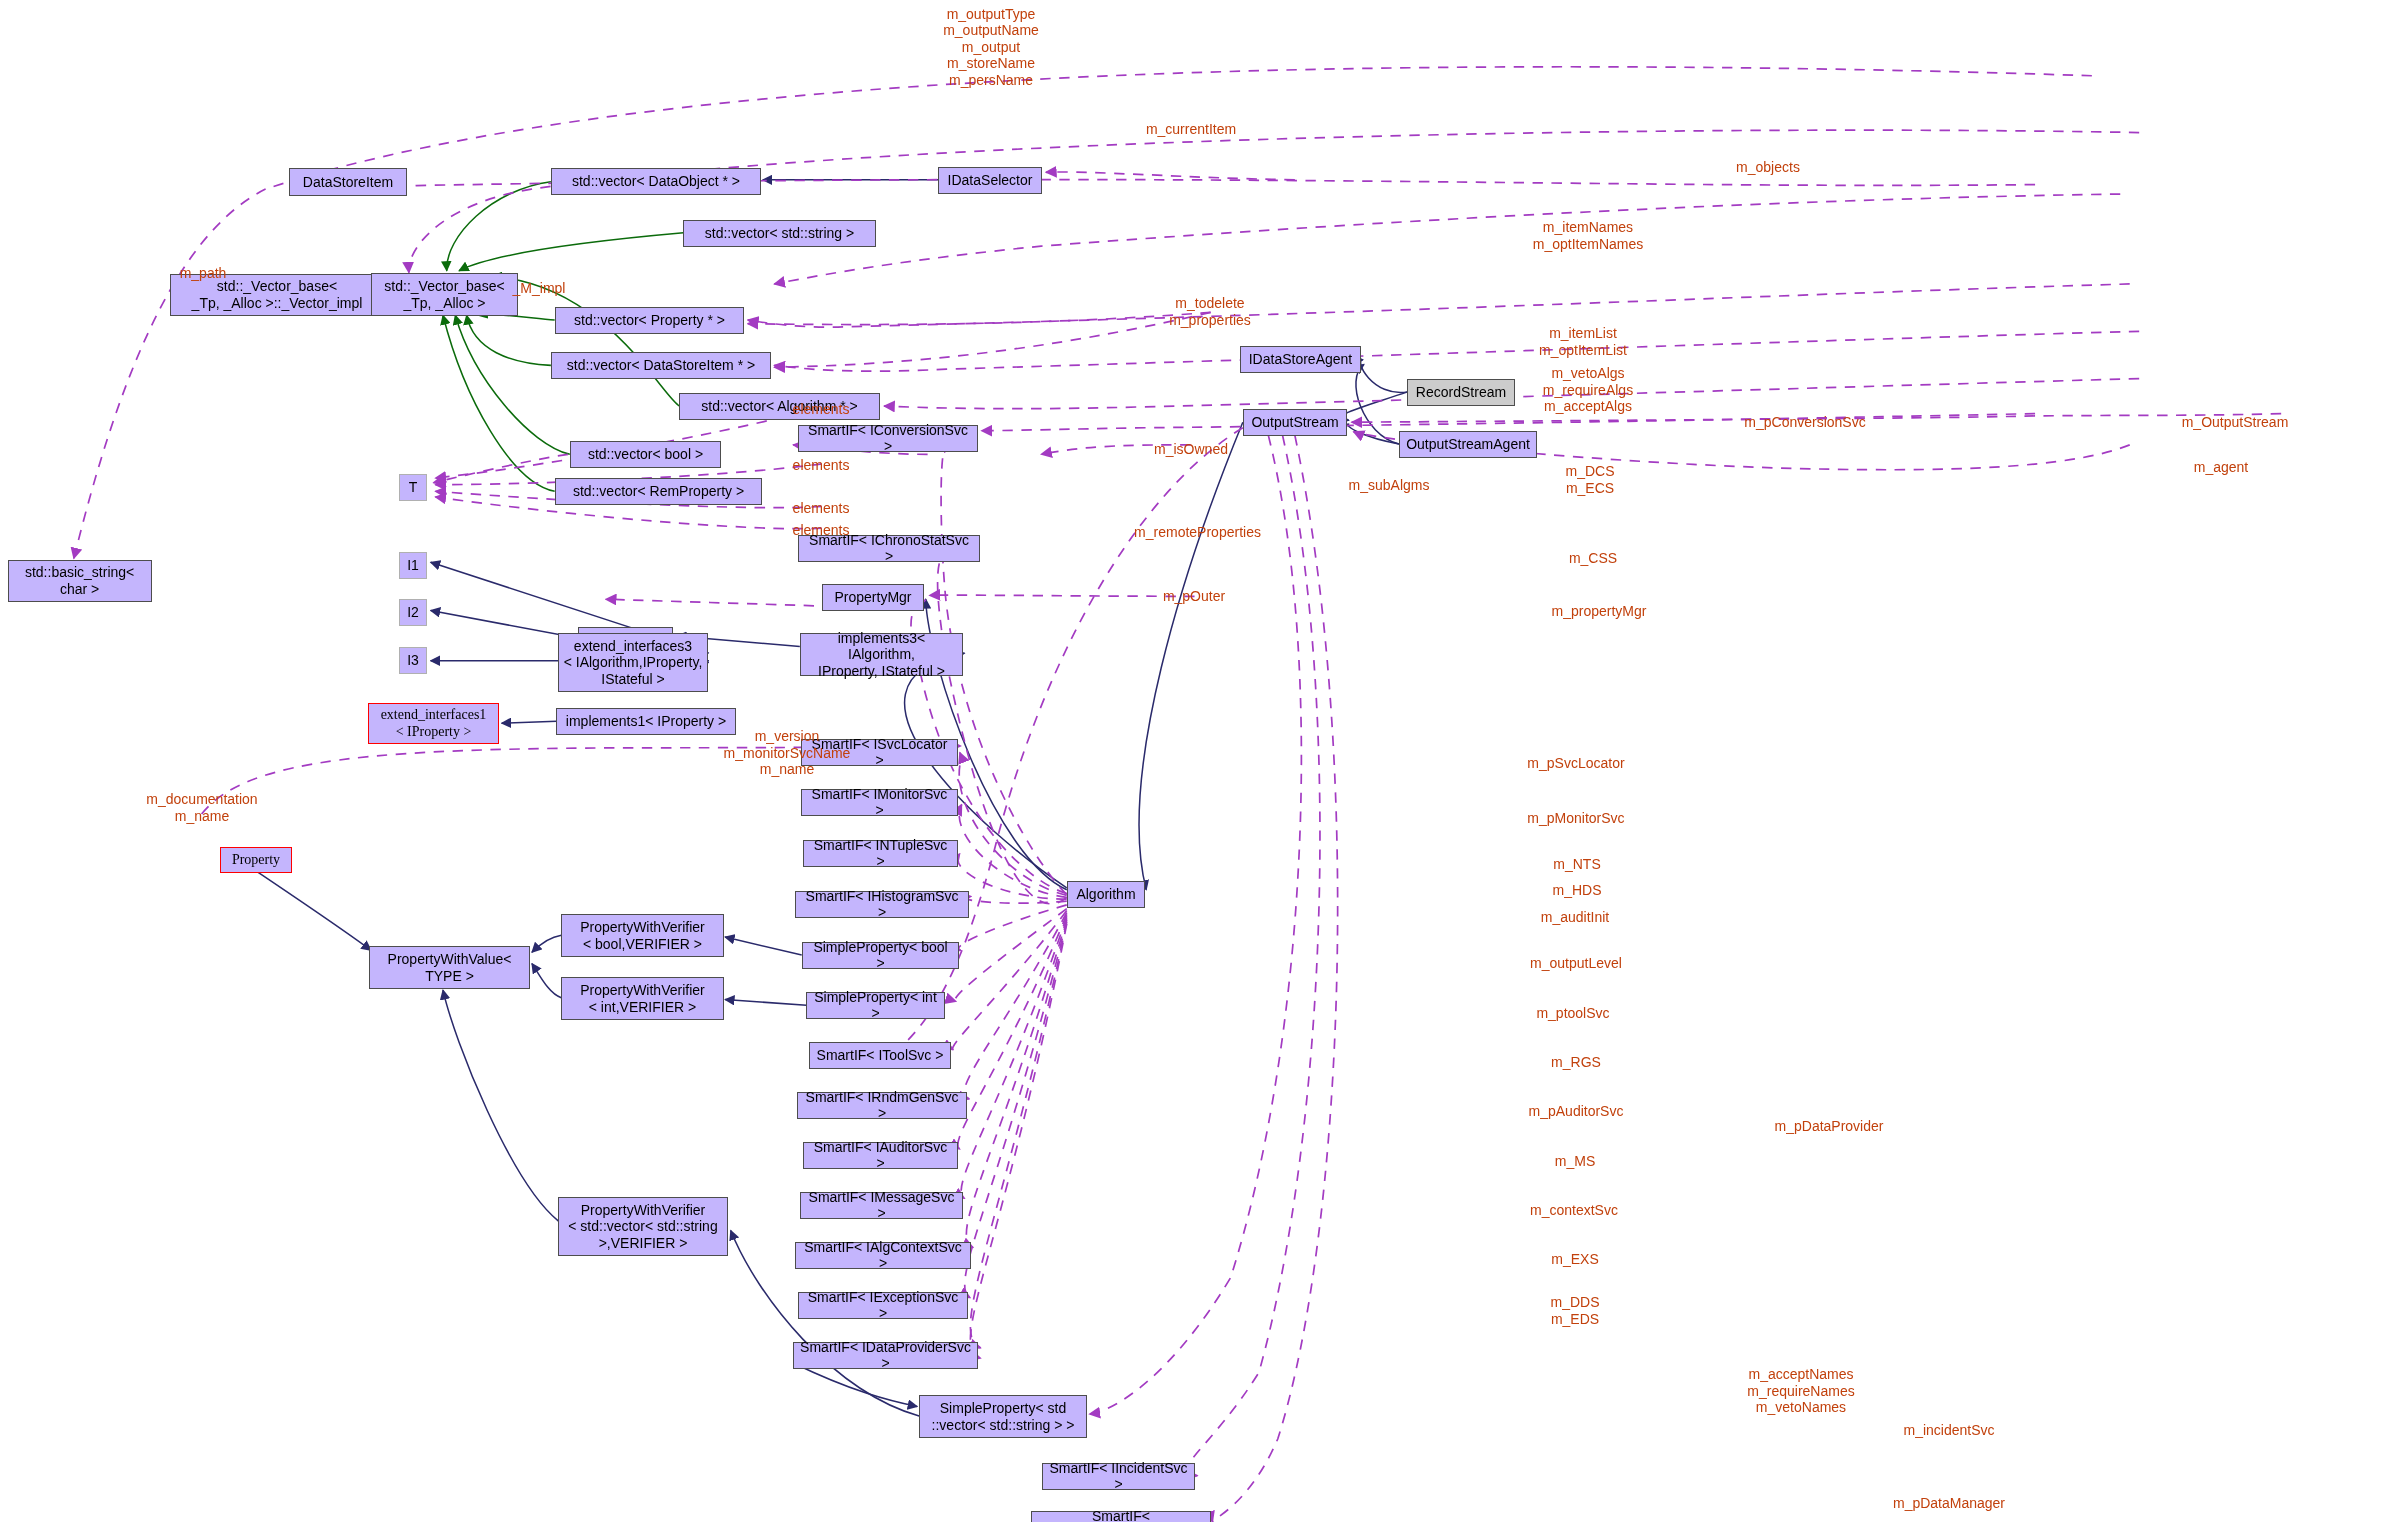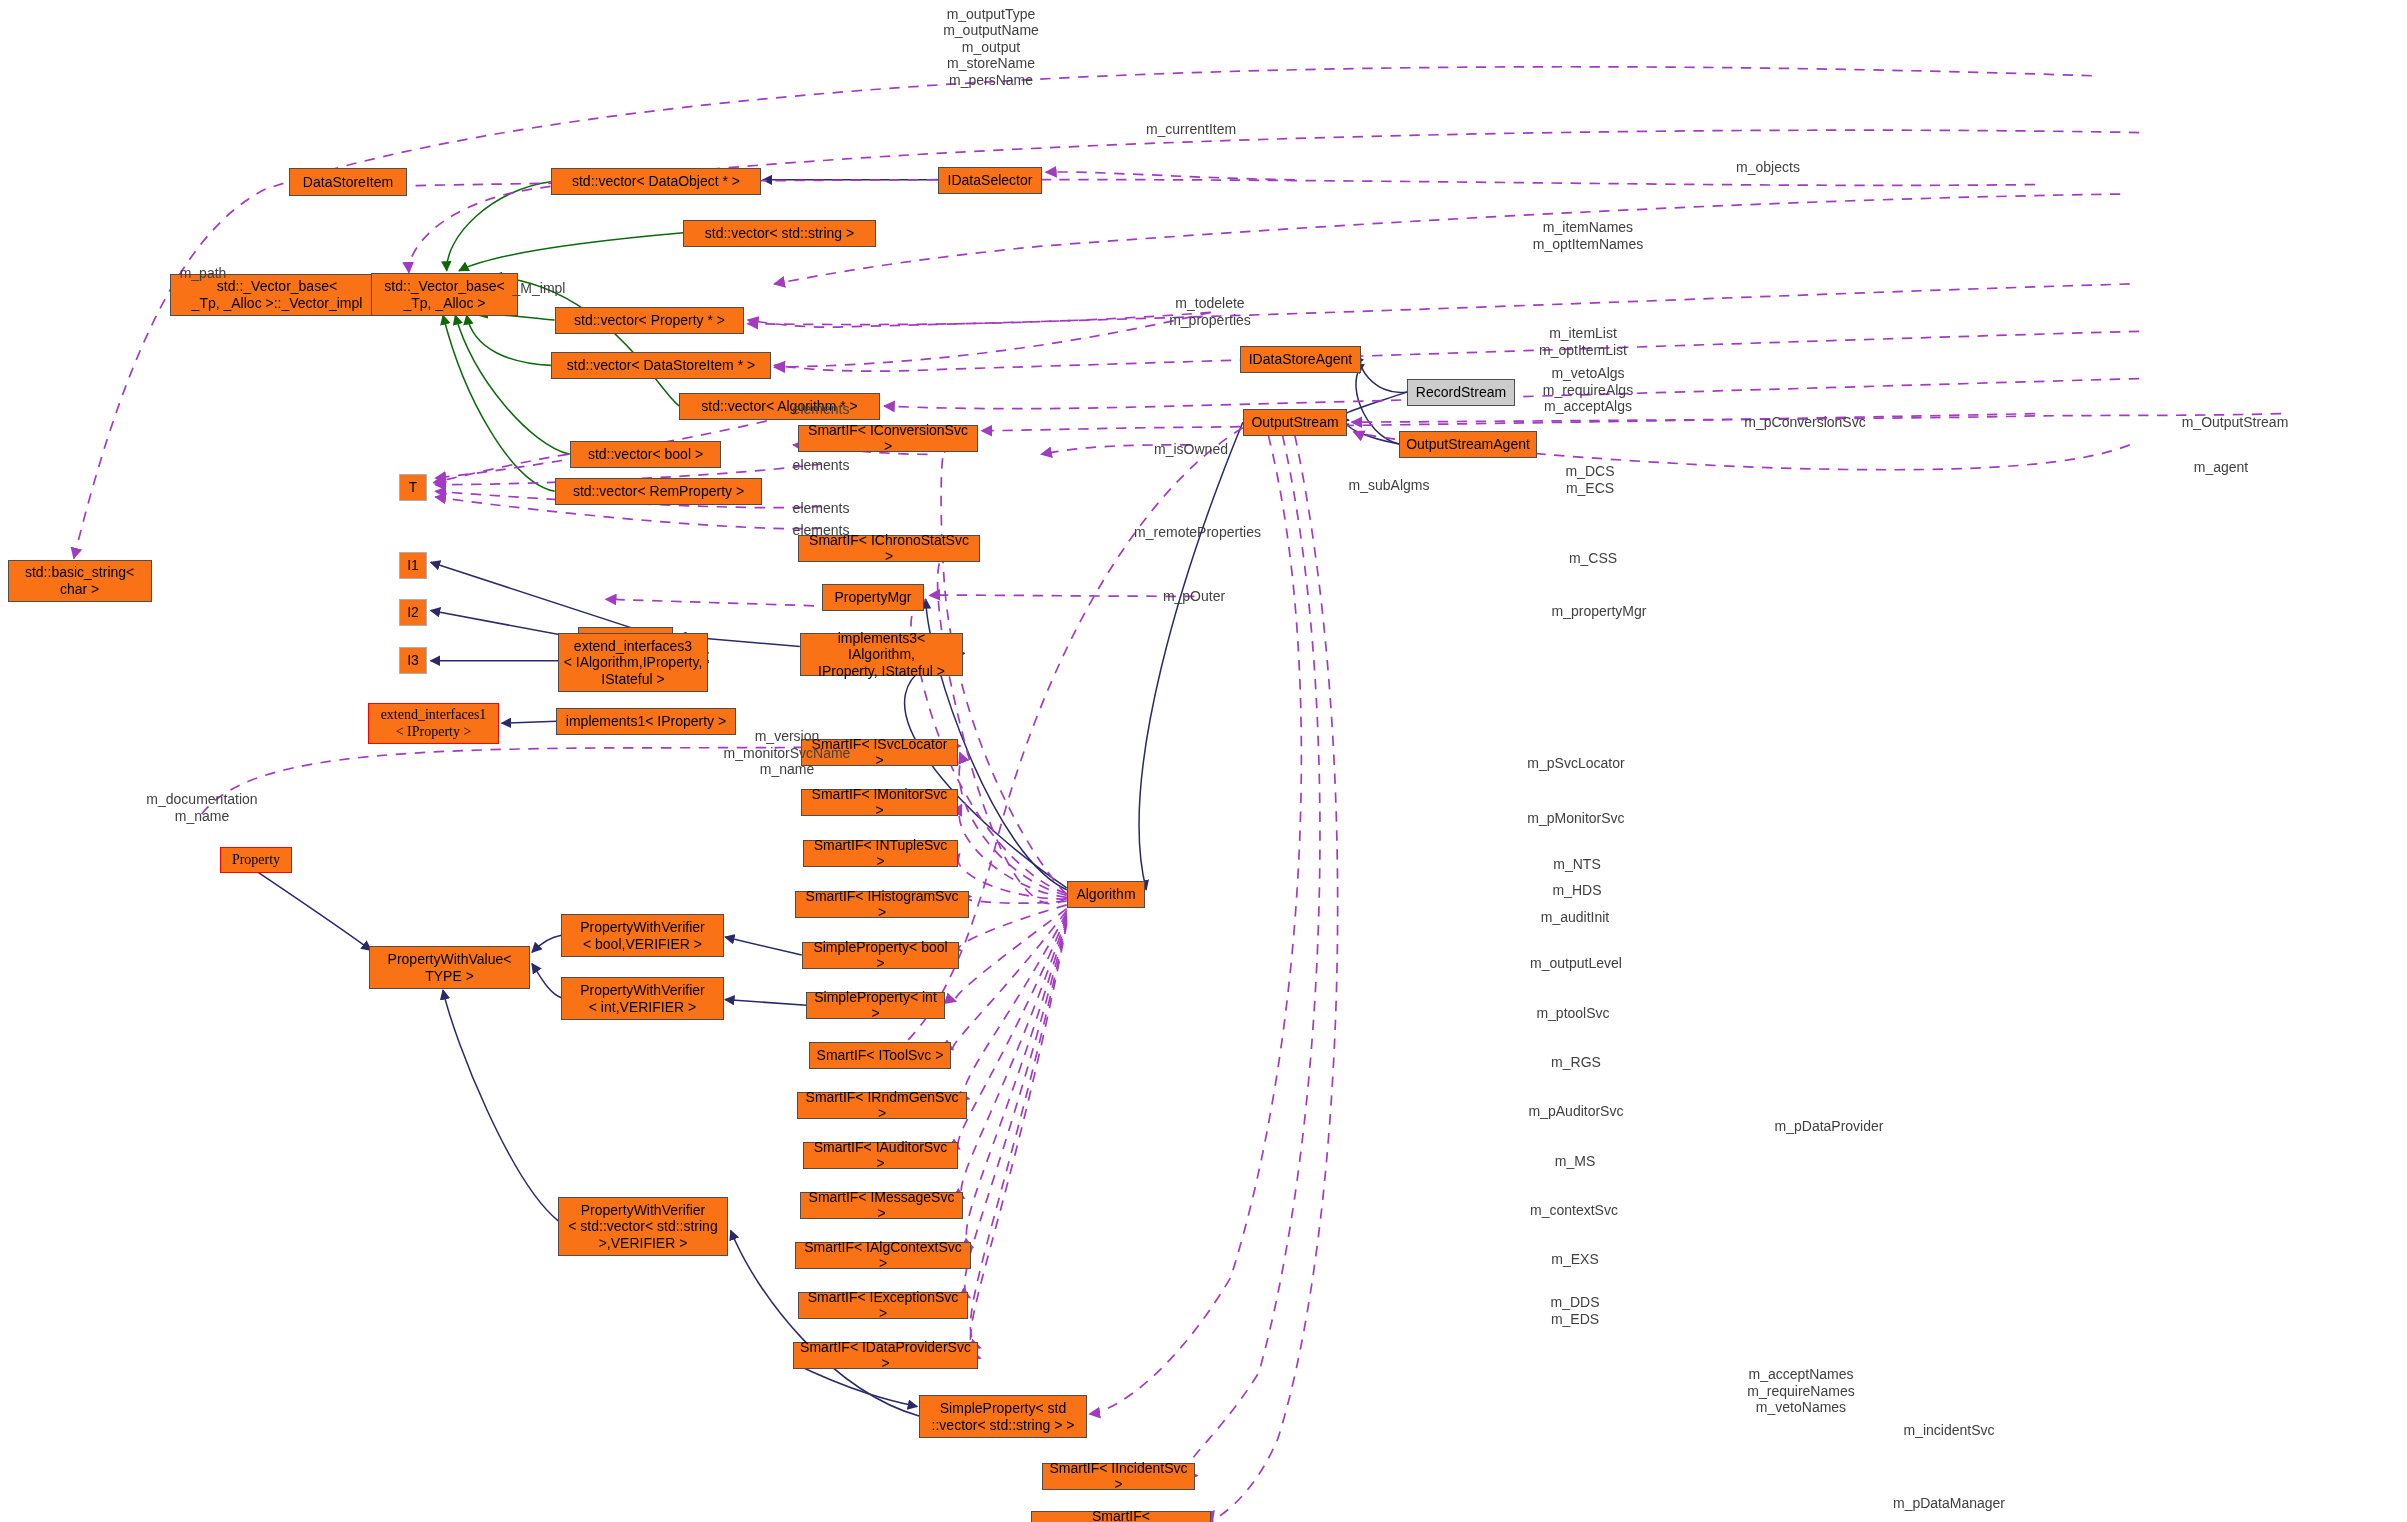--- a/index.html
+++ b/index.html
@@ -8,38 +8,38 @@
     width:2408px;height:1523px;
     background:#ffffff;
     font-family:"Liberation Sans","DejaVu Sans",sans-serif;
     overflow:hidden;
   }
   svg.edges{position:absolute;left:0;top:0;width:2408px;height:1523px;pointer-events:none;}
   .node{
     position:absolute;
     box-sizing:border-box;
     border:0.9px solid #4d4d4d;
-    background:#f97316;
+    background:#c4b5fd;
     color:#000000;
     font-size:14px;
     line-height:1.18;
     text-align:center;
     display:flex;align-items:center;justify-content:center;
     white-space:pre-line;
     padding:1.9px 4.7px;
     z-index:3;
   }
   .node.thick{border:1.9px solid #4d4d4d;}
   .node.red{border:1.9px solid #ff0000;font-family:Liberation Serif, serif;}
   .node.grey{background:#cccccc;border:1.9px solid #4d4d4d;}
   .node.lightborder{border:0.9px solid #b0b0b0;}
   .elabel{
     position:absolute;
     font-size:14px;
-    color:#404040;
+    color:#c2410c;
     line-height:1.18;
     text-align:center;
     white-space:pre-line;
     z-index:4;
     transform:translateX(-50%);
   }
 </style>
 </head>
 <body>
 

